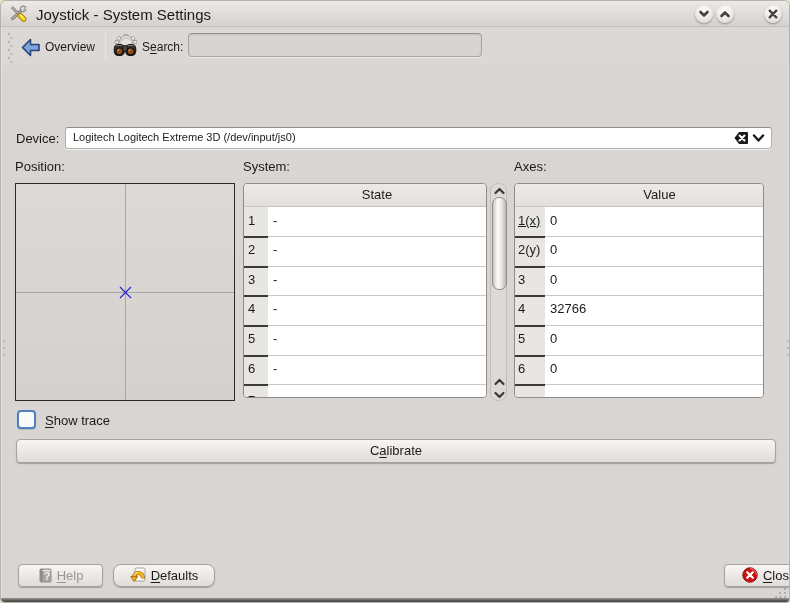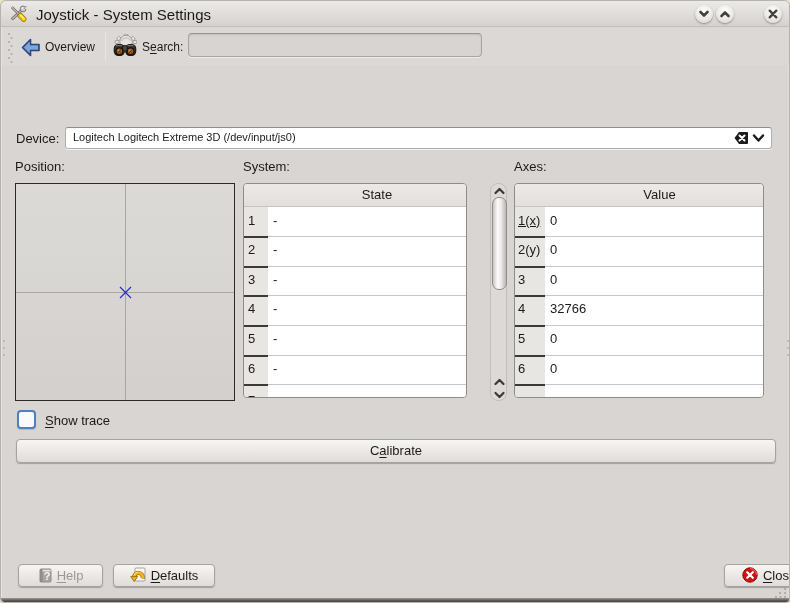--- a/index.html
+++ b/index.html
@@ -169,21 +169,21 @@
   <div class="abs plabel" style="left:513px;">Axes:</div>
 
   <div id="posbox" class="abs">
     <div id="posv" class="abs"></div>
     <div id="posh" class="abs"></div>
     <svg class="abs" style="left:103px;top:102px" width="13" height="13" viewBox="0 0 13 13">
         <path d="M1 1 L12 12 M12 1 L1 12" stroke="#2a2ad2" stroke-width="1.2"></path>
       </svg>
   </div>
 
-  <div id="btable" class="tframe abs" style="left:242px;width:224px;padding-left:28px;">
+  <div id="btable" class="tframe abs" style="left:242px;width:244px;padding-left:28px;">
     <div class="thead abs">
         <div class="theadtext abs" style="left:24px;width:218px;">State</div>
       </div>
     <div class="numcol abs" style="width:24px;"></div>
     <div class="cellwhite abs" style="left:24px;right:0;"></div>
     <div id="brows" class="abs" style="left:0;top:22.5px;right:0;bottom:0;">
         <div class="abs" style="left:4px;top:6.0px;">1</div>
         <div class="abs" style="left:29px;top:6.0px;">-</div>
         <div class="abs rowline-dark" style="left:0;width:24px;top:29.6px;"></div>
         <div class="abs rowline-light" style="left:24px;right:0;top:29.6px;"></div>
@@ -263,21 +263,21 @@
 
   <div id="calibrate" class="btn abs">C<span class="u">a</span>librate</div>
 
   <div id="bhelp" class="btn abs" style="line-height:21px;">
     <svg style="vertical-align:-3px;margin-right:4px" width="15" height="15" viewBox="0 0 15 15">
       <rect x="2" y="1" width="11" height="13" rx="1" fill="#a8a5a2" stroke="#8f8c89"></rect>
       <rect x="2" y="1" width="2.6" height="13" fill="#8f8c89"></rect>
       <rect x="4.6" y="1.8" width="8" height="1.6" fill="#e8e6e4"></rect>
       <text x="9" y="12" font-size="11" font-weight="bold" fill="#f5f4f2" text-anchor="middle">?</text>
     </svg><span class="u">H</span>elp</div>
-  <div id="bdef" class="btn abs" style="line-height:21px;">
+  <div id="bdef" class="btn abs" style="line-height:21px;border-radius:8px;">
     <svg style="vertical-align:-3px;margin-right:5px" width="16" height="16" viewBox="0 0 16 16">
       <rect x="5" y="1" width="10" height="13" rx="1" fill="#fbfaf9" stroke="#a5a2a0"></rect>
       <path d="M4.2 10.5 A 4.3 4.3 0 1 1 12.6 11.5" fill="none" stroke="#9a6a00" stroke-width="4.2"></path>
       <path d="M4.2 10.5 A 4.3 4.3 0 1 1 12.6 11.5" fill="none" stroke="#f5b41f" stroke-width="2.8"></path>
       <path d="M0.8 9.6 L7.6 9.6 L4.2 14.6 Z" fill="#f5b41f" stroke="#9a6a00" stroke-width="0.9" stroke-linejoin="round"></path>
       <path d="M4.2 8.2 A 4.3 4.3 0 0 1 8.4 4.9" fill="none" stroke="#ffdf8a" stroke-width="1"></path>
     </svg><span class="u">D</span>efaults</div>
   <div id="bclose" class="btn abs" style="line-height:21px;">
     <svg style="vertical-align:-3px;margin-right:5px" width="16" height="16" viewBox="0 0 16 16">
       <circle cx="8" cy="8" r="7.2" fill="#cc1212" stroke="#8e0c0c" stroke-width="1"></circle>

